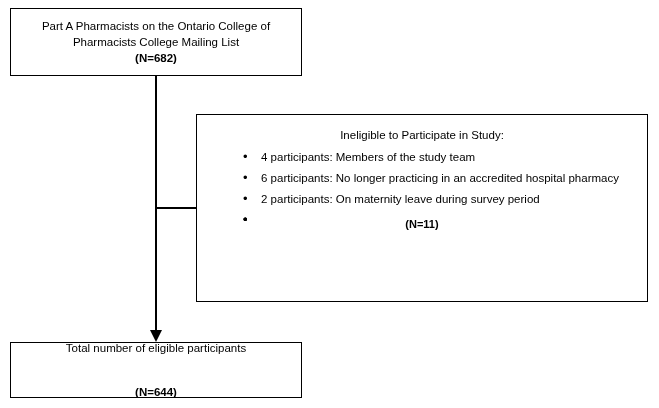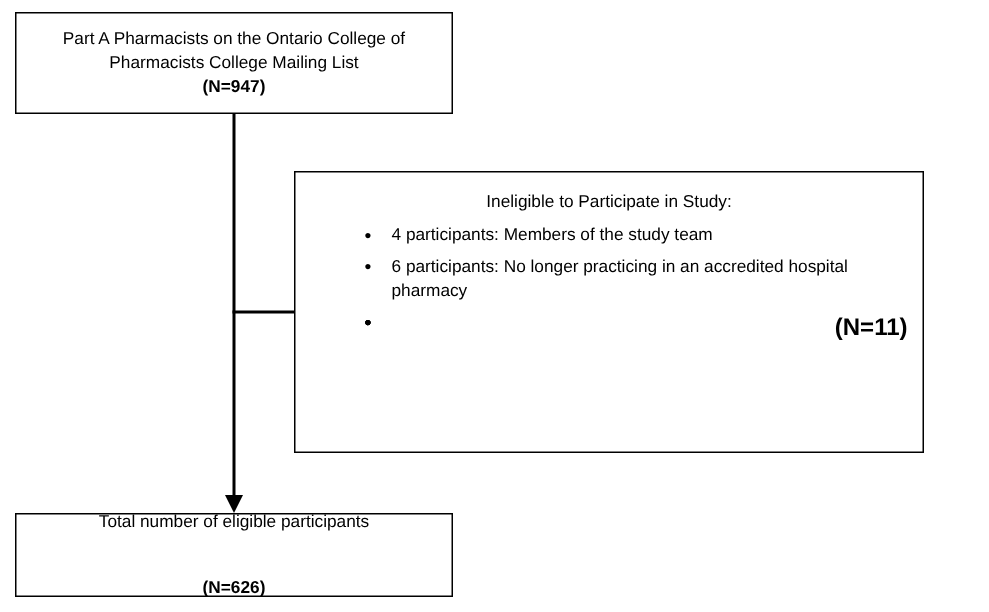--- a/index.html
+++ b/index.html
@@ -43,21 +43,21 @@
     left: 10px;
     top: 8px;
     width: 292px;
     height: 68px;
     padding: 0 8px;
   }
   
   #box-excluded {
     left: 196px;
     top: 114px;
-    width: 420px;
+    width: 452px;
     height: 188px;
     align-items: stretch;
     justify-content: flex-start;
     padding: 12px 10px 10px 10px;
   }
   #excluded-title {
     font-size: 11.5px;
     line-height: 16px;
     text-align: center;
     margin-bottom: 6px;
@@ -75,23 +75,23 @@
     margin-bottom: 5px;
   }
   #excluded-list li .bullet {
     position: absolute;
     left: 36px;
     top: 0;
     font-size: 13px;
     line-height: 16px;
   }
   #excluded-total {
-    font-size: 16px;
+    font-size: 11px;
     line-height: 16px;
-    text-align: right;
+    text-align: center;
     font-weight: bold;
     margin-top: 4px;
   }
   
   #box-eligible {
     left: 10px;
     top: 342px;
     width: 292px;
     height: 56px;
     padding: 0 8px;
@@ -129,52 +129,53 @@
   }
 </style>
 </head>
 <body>
 
 <div id="flowchart">
 
   <div class="box" id="box-source">
     <div class="box-line">Part A Pharmacists on the Ontario College of</div>
     <div class="box-line">Pharmacists College Mailing List</div>
-    <div class="box-line bold">(N=947)</div>
+    <div class="box-line bold">(N=682)</div>
   </div>
 
   <div class="connector" id="spine-vertical"></div>
   <div class="connector" id="branch-horizontal"></div>
   <div id="arrow-head"></div>
 
   <div class="box" id="box-excluded">
     <div id="excluded-title">Ineligible to Participate in Study:</div>
     <ul id="excluded-list">
       <li>
         <span class="bullet">•</span>
         <span>4 participants: Members of the study team</span>
       </li>
       <li>
         <span class="bullet">•</span>
         <span>6 participants: No longer practicing in an accredited hospital pharmacy</span>
       </li>
       <li>
         <span class="bullet">•</span>
+        <span>2 participants: On maternity leave during survey period</span>
       </li>
       <li>
         <span class="bullet">•</span>
       </li>
       <li>
         <span class="bullet">•</span>
       </li>
       <li>
         <span class="bullet">•</span>
       </li>
     </ul>
     <div id="excluded-total">(N=11)</div>
   </div>
 
   <div class="box" id="box-eligible">
     <div class="box-line">Total number of eligible participants</div>
-    <div class="box-line bold">(N=626)</div>
+    <div class="box-line bold">(N=644)</div>
   </div>
 
 </div>
 
 </body></html>

